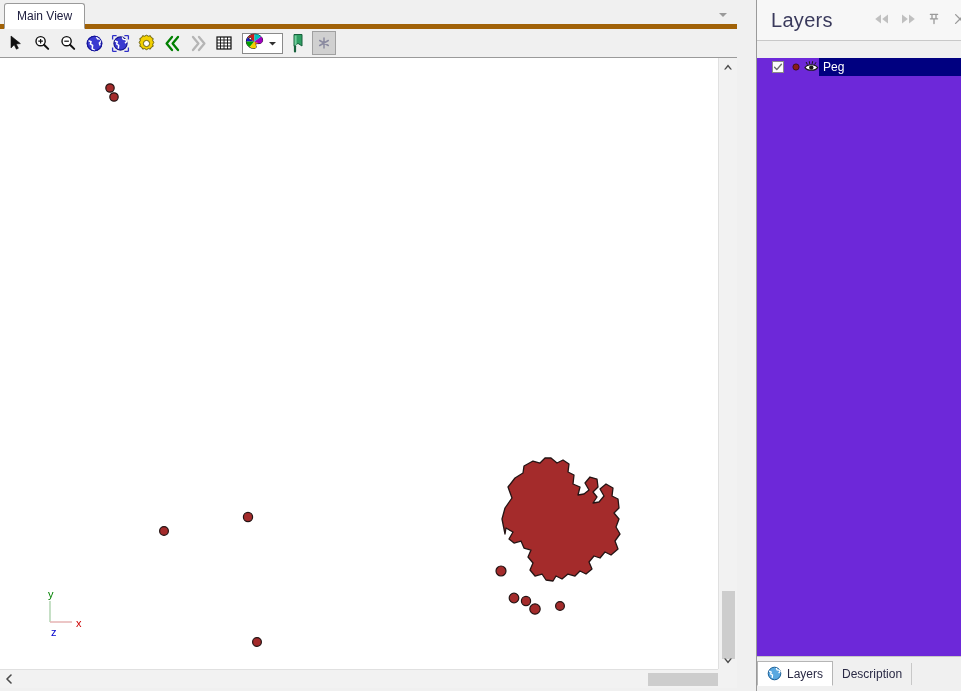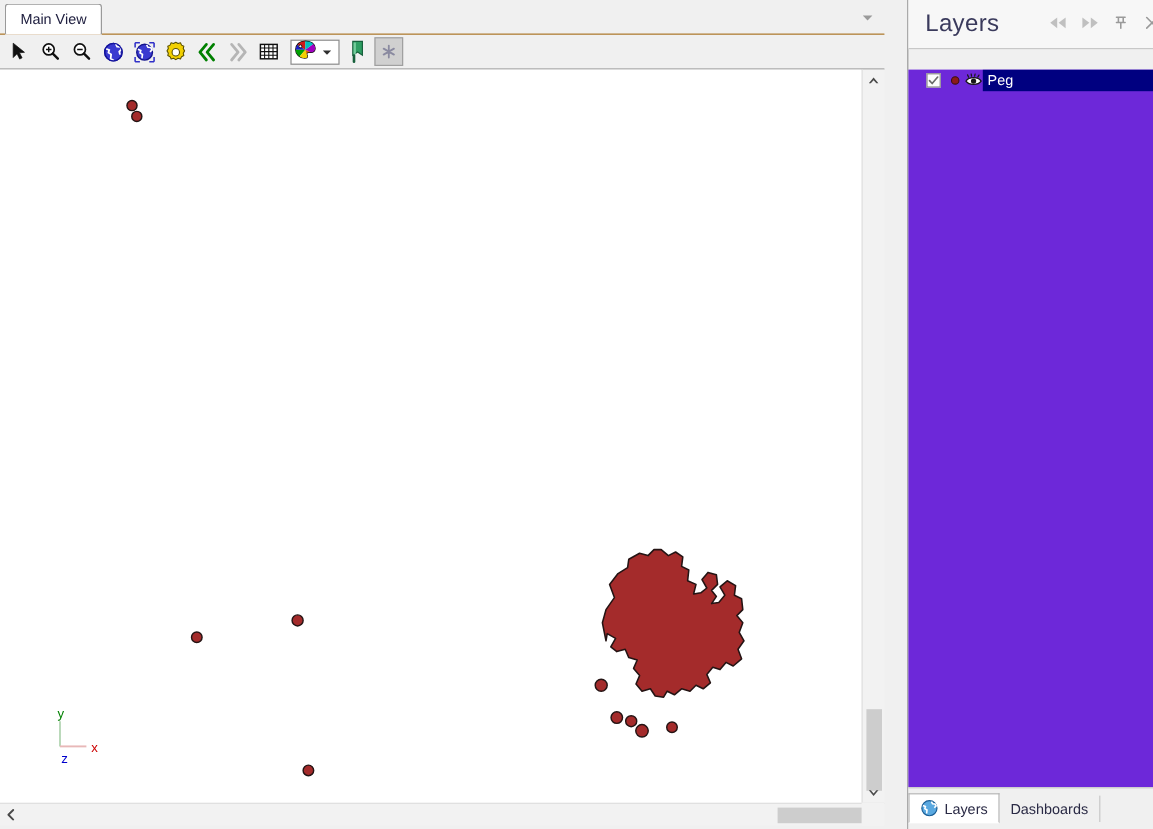--- a/index.html
+++ b/index.html
@@ -26,21 +26,21 @@
     background: #f0f0f0;
     box-sizing: border-box;
   }
 
   
   #tabbar {
     position: absolute;
     left: 0; top: 0;
     width: 737px; height: 29px;
     background: #f0f0f0;
-    border-bottom: 1px solid #a16207;
+    border-bottom: 5px solid #a16207;
     box-sizing: border-box;
   }
   .view-tab {
     position: absolute;
     left: 4px; top: 3px;
     height: 26px;
     padding: 0 12px;
     line-height: 25px;
     background: #ffffff;
     border: 1px solid #9a9a9a;
@@ -575,18 +575,18 @@
         <span class="tico">
           <svg width="15" height="15" viewBox="0 0 15 15">
             <circle cx="7.5" cy="7.5" r="6.3" fill="#59a8e0" stroke="#1a5e96" stroke-width="1"></circle>
             <path d="M2.1 5.2 l2.1 0.9 l-0.5 1.8 l1.8 1.1 l-0.3 2.9" fill="none" stroke="#ffffff" stroke-width="1.3"></path>
             <path d="M9.2 2.0 l0.9 1.8 l2.1 0.2 l0.9 1.6 l-1.5 1.5" fill="none" stroke="#ffffff" stroke-width="1.3"></path>
           </svg>
         </span>
         <span>Layers</span>
       </div>
       <div class="dock-tab">
-        <span>Dashboards</span>
+        <span>Description</span>
       </div>
       <div class="dock-tab-sep"></div>
     </div>
   </div>
 </div>
 
 </body></html>

